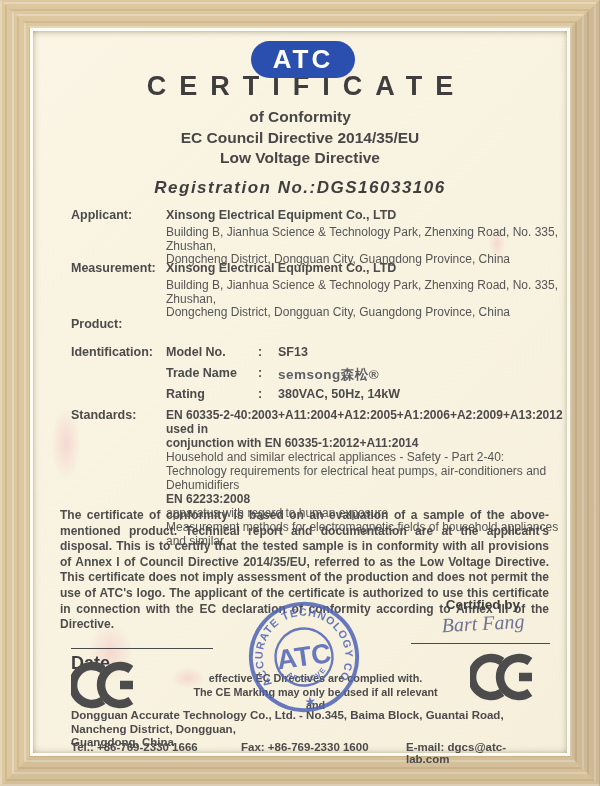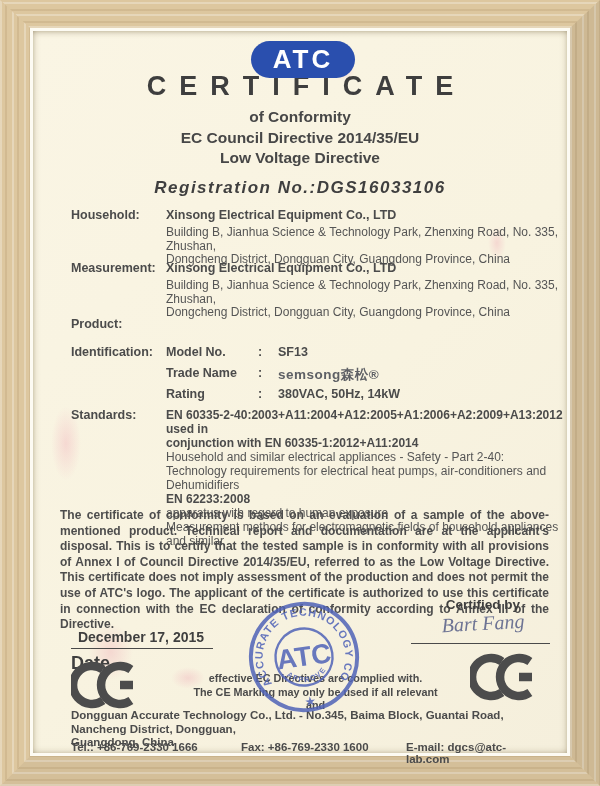--- a/index.html
+++ b/index.html
@@ -114,21 +114,21 @@
     <div class="atc-pill">
       <span>ATC</span>
     </div>
     <div class="cert-title">CERTIFICATE</div>
     <div class="h-sub subtitle">of Conformity</div>
     <div class="h-sub dir1">EC Council Directive 2014/35/EU</div>
     <div class="h-sub dir2">Low Voltage Directive</div>
     <div class="registration">Registration No.:DGS16033106</div>
 
     <div class="row row-applicant">
-      <div class="row-label">Household:</div>
+      <div class="row-label">Applicant:</div>
       <div class="row-value">
         <div class="party-name">Xinsong Electrical Equipment Co., LTD</div>
         <div class="party-addr">
           <div>Building B, Jianhua Science &amp; Technology Park, Zhenxing Road, No. 335, Zhushan,</div>
           <div>Dongcheng District, Dongguan City, Guangdong Province, China</div>
         </div>
       </div>
     </div>
 
     <div class="row row-manufacturer">
@@ -196,21 +196,20 @@
         <text font-size="7.5" font-weight="bold" fill="#5063b8" letter-spacing="1.4">
           <textPath href="#apprPath" startOffset="3">APPROVED</textPath>
         </text>
       </svg>
     </div>
 
     <div class="certified-by">Certified by</div>
     <div class="signature">Bart Fang</div>
     <div class="sig-line"></div>
 
-    <div class="date-value">December 17, 2015</div>
     <div class="date-line"></div>
     <div class="date-label">Date</div>
 
     <div class="ce ce-left">
       <svg width="66" height="48" viewBox="0 0 66 48">
         <path d="M31.9,8.4 A19,19 0 1 0 31.9,39.6" fill="none" stroke="#4c4c4c" stroke-width="8.5"></path>
         <path d="M59.9,8.4 A19,19 0 1 0 59.9,39.6" fill="none" stroke="#4c4c4c" stroke-width="8.5"></path>
         <path d="M49,24 H62" fill="none" stroke="#4c4c4c" stroke-width="8.5"></path>
       </svg>
     </div>

